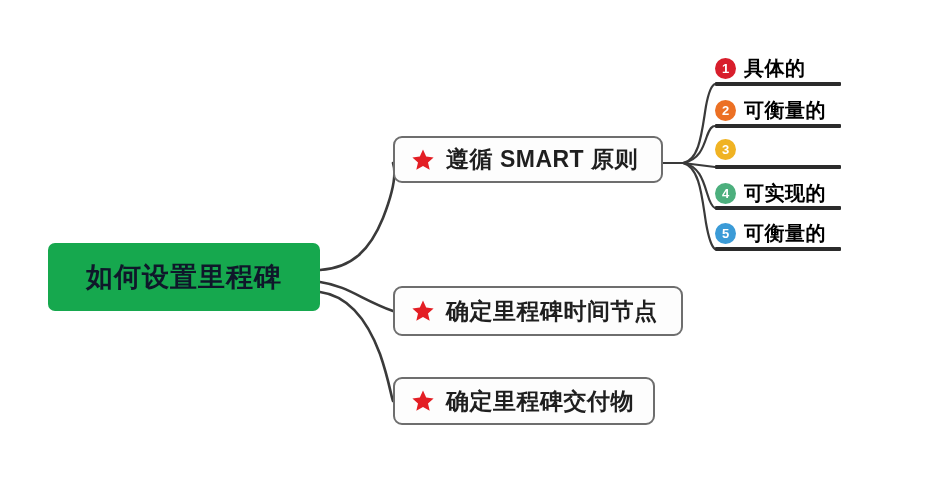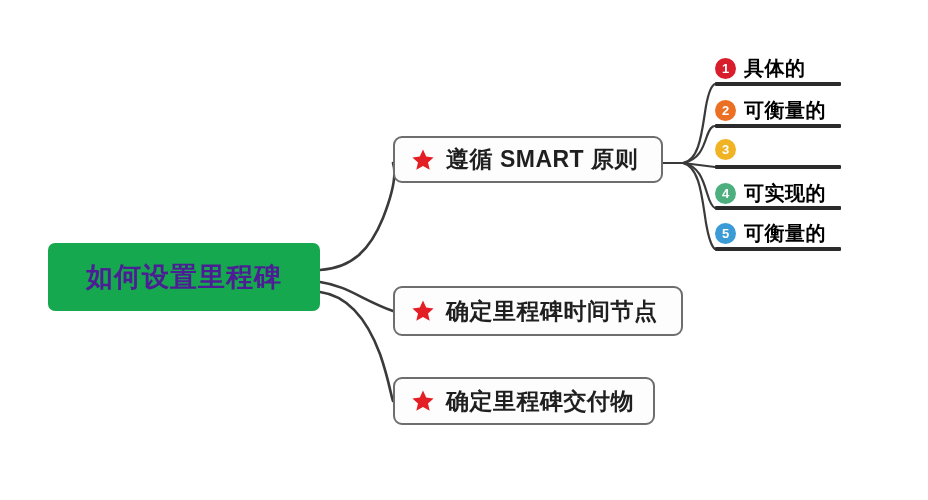--- a/index.html
+++ b/index.html
@@ -136,21 +136,21 @@
       <path d="M663,163 L683,163"></path>
       <path d="M683,163 C700,160 702,130 706,106 C709,90 712,85 715,84"></path>
       <path d="M683,163 C699,160 703,148 707,136 C710,128 712,126 715,126"></path>
       <path d="M683,163 L715,167"></path>
       <path d="M683,163 C699,166 703,180 707,193 C710,203 712,207 715,208"></path>
       <path d="M683,163 C700,167 702,198 706,223 C709,240 712,247 715,249"></path>
     </g>
   </svg>
 
   <div class="root-node" style="background: rgb(22, 168, 78);">
-    <span class="root-label" style="color: #4c1d95; text-align: right;">如何设置里程碑</span>
+    <span class="root-label" style="color: #0f172a; text-align: right;">如何设置里程碑</span>
   </div>
 
   <div class="branch-node" id="branch-0">
     <svg class="star-icon" viewBox="0 0 24 24">
       <polygon points="12,1.6 15.2,8.6 22.6,9.4 17,14.4 18.7,21.8 12,18 5.3,21.8 7,14.4 1.4,9.4 8.8,8.6" fill="#e31e24"></polygon>
     </svg>
     <span class="branch-label">遵循 SMART 原则</span>
   </div>
 
   <div class="branch-node" id="branch-2">

